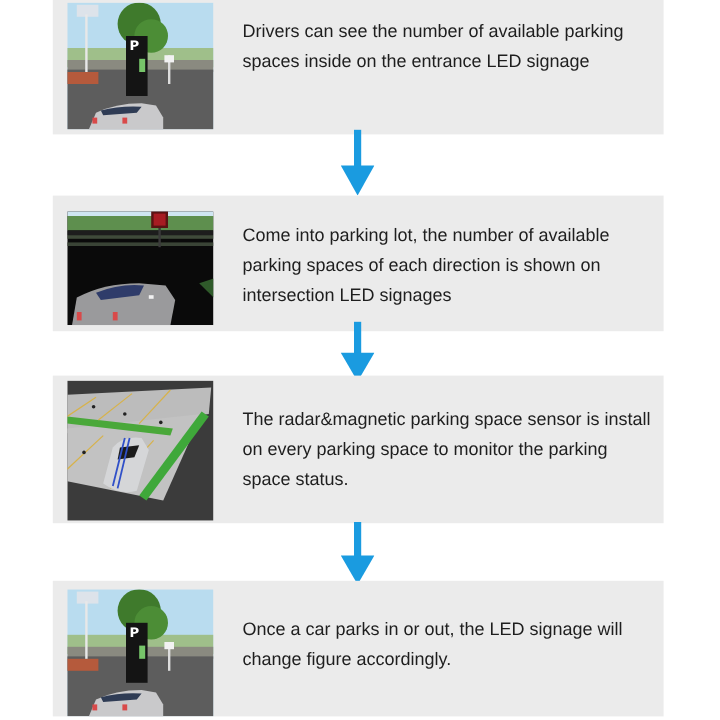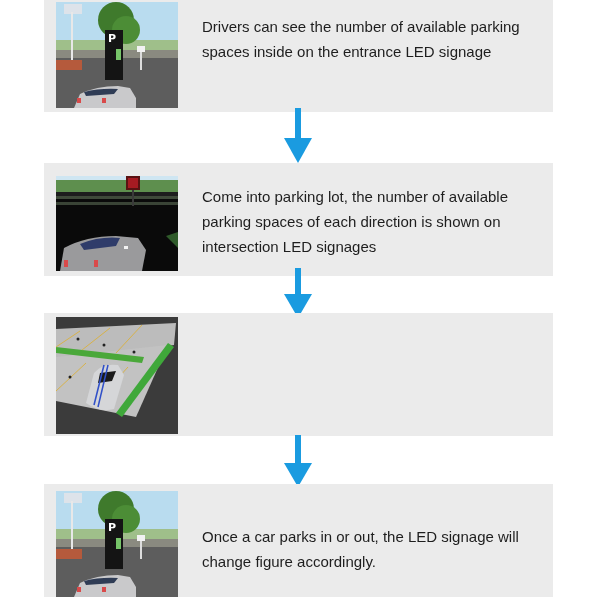--- a/index.html
+++ b/index.html
@@ -103,20 +103,21 @@
       <circle cx="22" cy="22" r="1.5" fill="#222"></circle>
       <circle cx="48" cy="28" r="1.5" fill="#222"></circle>
       <circle cx="78" cy="35" r="1.5" fill="#222"></circle>
       <circle cx="14" cy="60" r="1.5" fill="#222"></circle>
       <path d="M30 86 L38 56 Q46 46 62 48 L68 58 L58 92 Q44 96 30 86 Z" fill="#d5d6d8"></path>
       <path d="M44 56 L60 54 L56 64 L42 66 Z" fill="#1b1b1b"></path>
       <line x1="48" y1="48" x2="38" y2="88" stroke="#3050c8" stroke-width="1.5"></line>
       <line x1="52" y1="48" x2="42" y2="90" stroke="#3050c8" stroke-width="1.5"></line>
     </svg>
   </div>
+  <div class="desc" style="top:24px;">The radar&amp;magnetic parking space sensor is install on every parking space to monitor the parking space status.</div>
 </div>
 
 <div class="arrow" style="top:435px;height:52px;">
   <svg viewBox="0 0 28 52">
       <rect x="11" y="0" width="6" height="32" fill="#1a9be0"></rect>
       <polygon points="0,28 28,28 14,52" fill="#1a9be0"></polygon>
     </svg>
 </div>
 
 <div class="panel" style="top:484px;height:113px;">
@@ -135,14 +136,14 @@
       <text x="52" y="40" font-family="DejaVu Sans, sans-serif" font-size="11" fill="#ffffff" font-weight="bold">P</text>
       <rect x="60" y="47" width="5" height="11" fill="#76c469"></rect>
       <rect x="84" y="44" width="2" height="24" fill="#dddddd"></rect>
       <rect x="81" y="44" width="8" height="6" fill="#f2f2f2"></rect>
       <path d="M18 106 L24 92 Q40 84 62 84 L74 86 L80 96 L80 106 Z" fill="#c9c9cb"></path>
       <path d="M28 90 Q44 86 62 87 L58 92 L30 94 Z" fill="#2f3c55"></path>
       <rect x="21" y="96" width="4" height="5" fill="#d94a4a"></rect>
       <rect x="46" y="96" width="4" height="5" fill="#d94a4a"></rect>
     </svg>
   </div>
-  <div class="desc" style="top:40px;">Once a car parks in or out, the LED signage will change figure accordingly.</div>
+  <div class="desc" style="top:28px;">Once a car parks in or out, the LED signage will change figure accordingly.</div>
 </div>
 
 </body></html>

